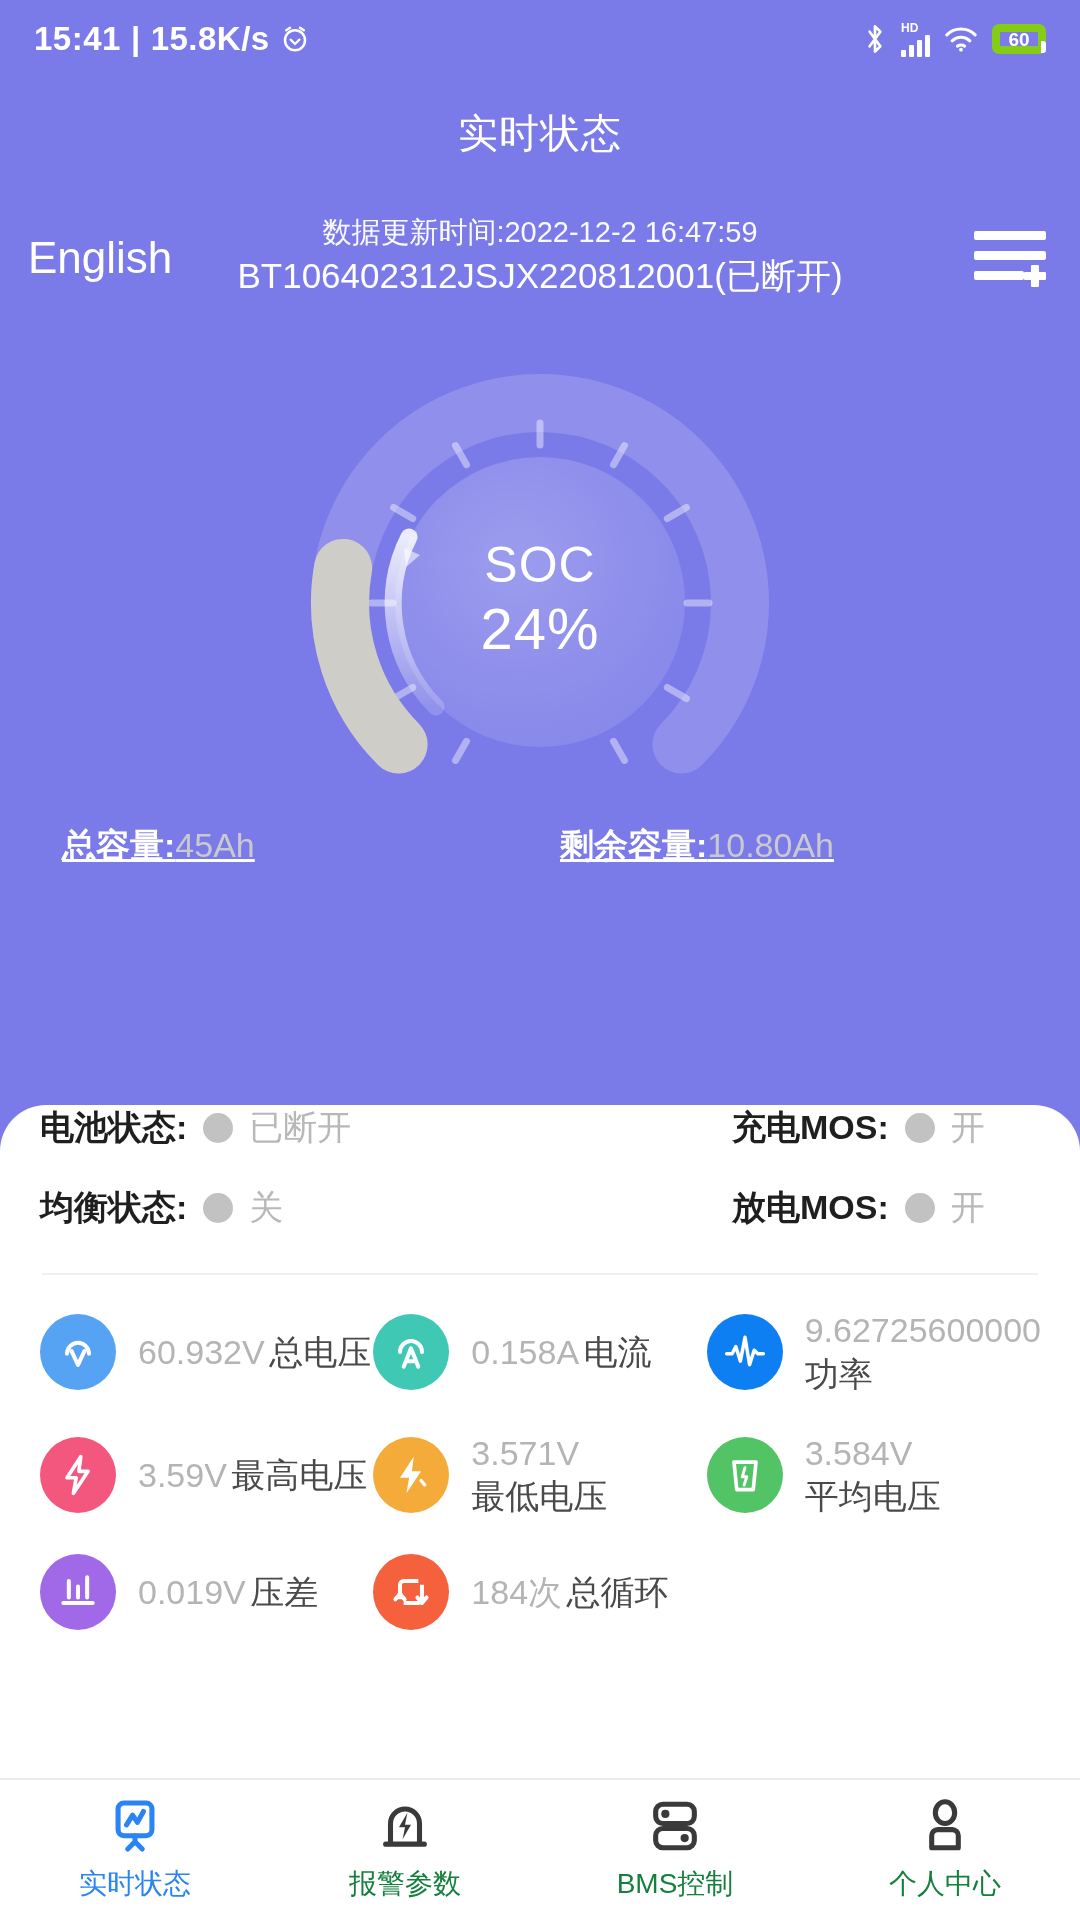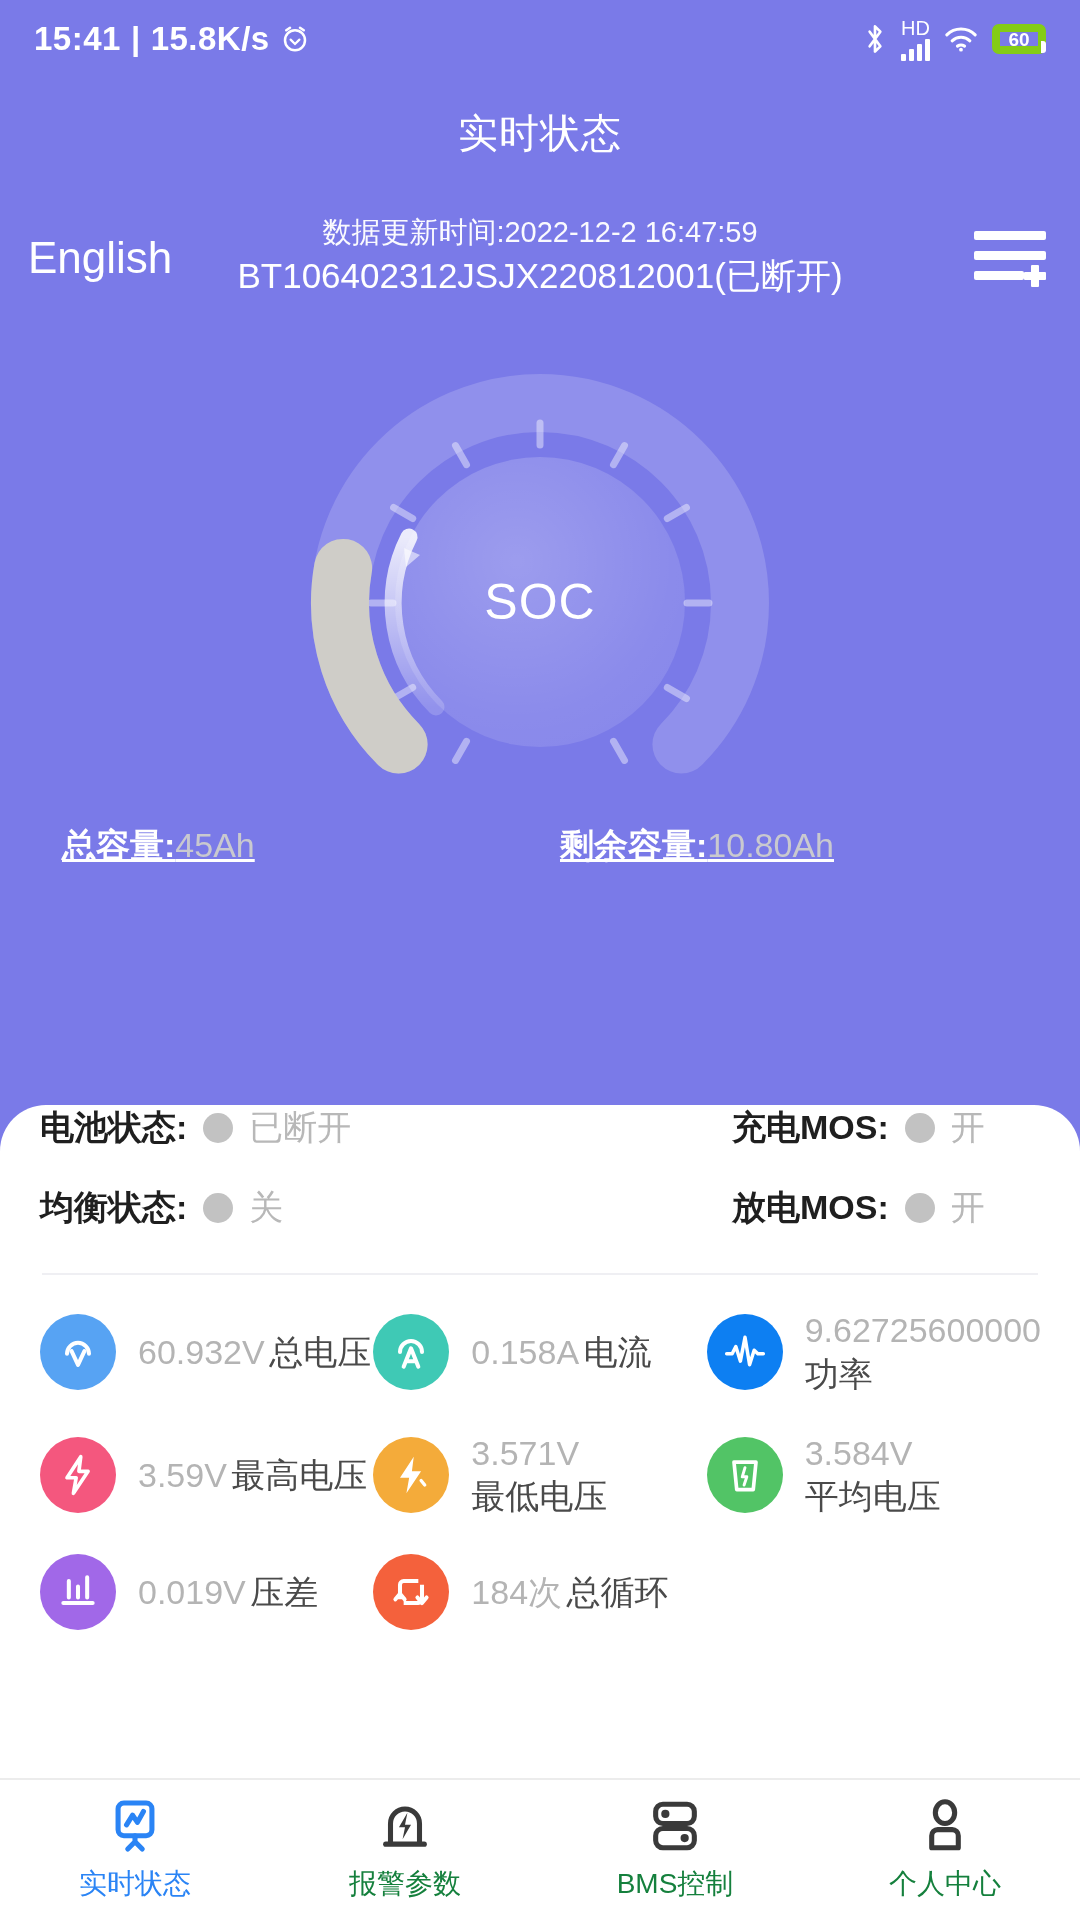--- a/index.html
+++ b/index.html
@@ -14,21 +14,21 @@
   .statusbar {
     height: 78px; display: flex; align-items: center;
     justify-content: space-between; padding: 0 34px;
     color: #ffffff;
   }
   .sb-left { display: flex; align-items: center; gap: 10px; font-size: 33px; font-weight: 600; letter-spacing: 0.5px; }
   .sb-right { display: flex; align-items: center; gap: 14px; }
   .alarm-icon { width: 30px; height: 30px; }
   .bt-icon { width: 24px; height: 32px; }
   .hd-sig { display: flex; flex-direction: column; align-items: flex-start; }
-  .hd-label { font-size: 20px; font-weight: 400; line-height: 1; margin-bottom: 1px; }
+  .hd-label { font-size: 12px; font-weight: 700; line-height: 1; margin-bottom: 1px; }
   .bars { display: flex; align-items: flex-end; gap: 3px; height: 22px; }
   .bars i { display: block; width: 5px; background: #fff; border-radius: 1px; }
   .bars i:nth-child(1){ height: 7px; }
   .bars i:nth-child(2){ height: 12px; }
   .bars i:nth-child(3){ height: 17px; }
   .bars i:nth-child(4){ height: 22px; }
   .wifi-icon { width: 34px; height: 26px; }
   .battery {
     width: 54px; height: 30px; border: 8px solid #84cc16; border-radius: 7px;
     display: flex; align-items: center; justify-content: center;
@@ -239,20 +239,21 @@
       <path d="M -141.4 141.4 A 200 200 0 0 1 -196.9 -35.1" fill="none" stroke="#cfcdc8" stroke-width="58" stroke-linecap="round"></path>
     </g>
 
     <g transform="translate(260,268)">
       <path d="M -104 104 A 147 147 0 0 1 -131 -66" fill="none" stroke="url(#innerArcGrad)" stroke-width="17" stroke-linecap="round"></path>
       <path d="M -136 -55 l 16 7 l -14 12 z" fill="rgba(255,255,255,0.55)"></path>
     </g>
   </svg>
   <div class="gauge-center">
     <div class="soc-label">SOC</div>
+    <div class="soc-value">24%</div>
   </div>
 </div>
 
 <div class="cap-row">
   <div class="cap-item">
     <span class="cap-key">总容量:</span><span class="cap-val">45Ah</span>
   </div>
   <div class="cap-item">
     <span class="cap-key">剩余容量:</span><span class="cap-val">10.80Ah</span>
   </div>

